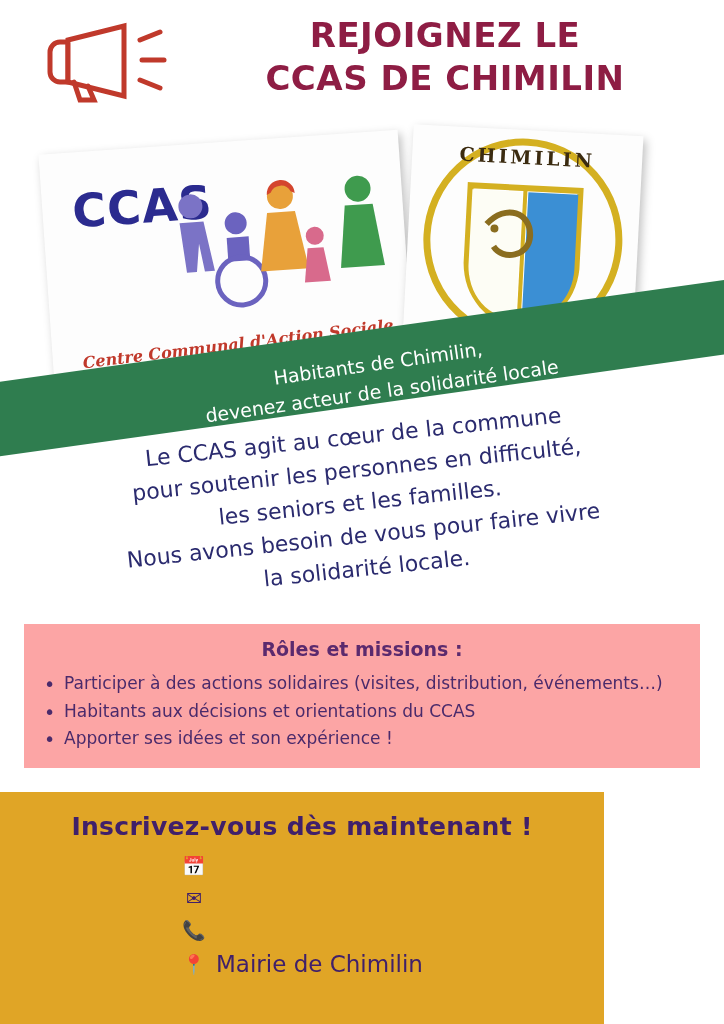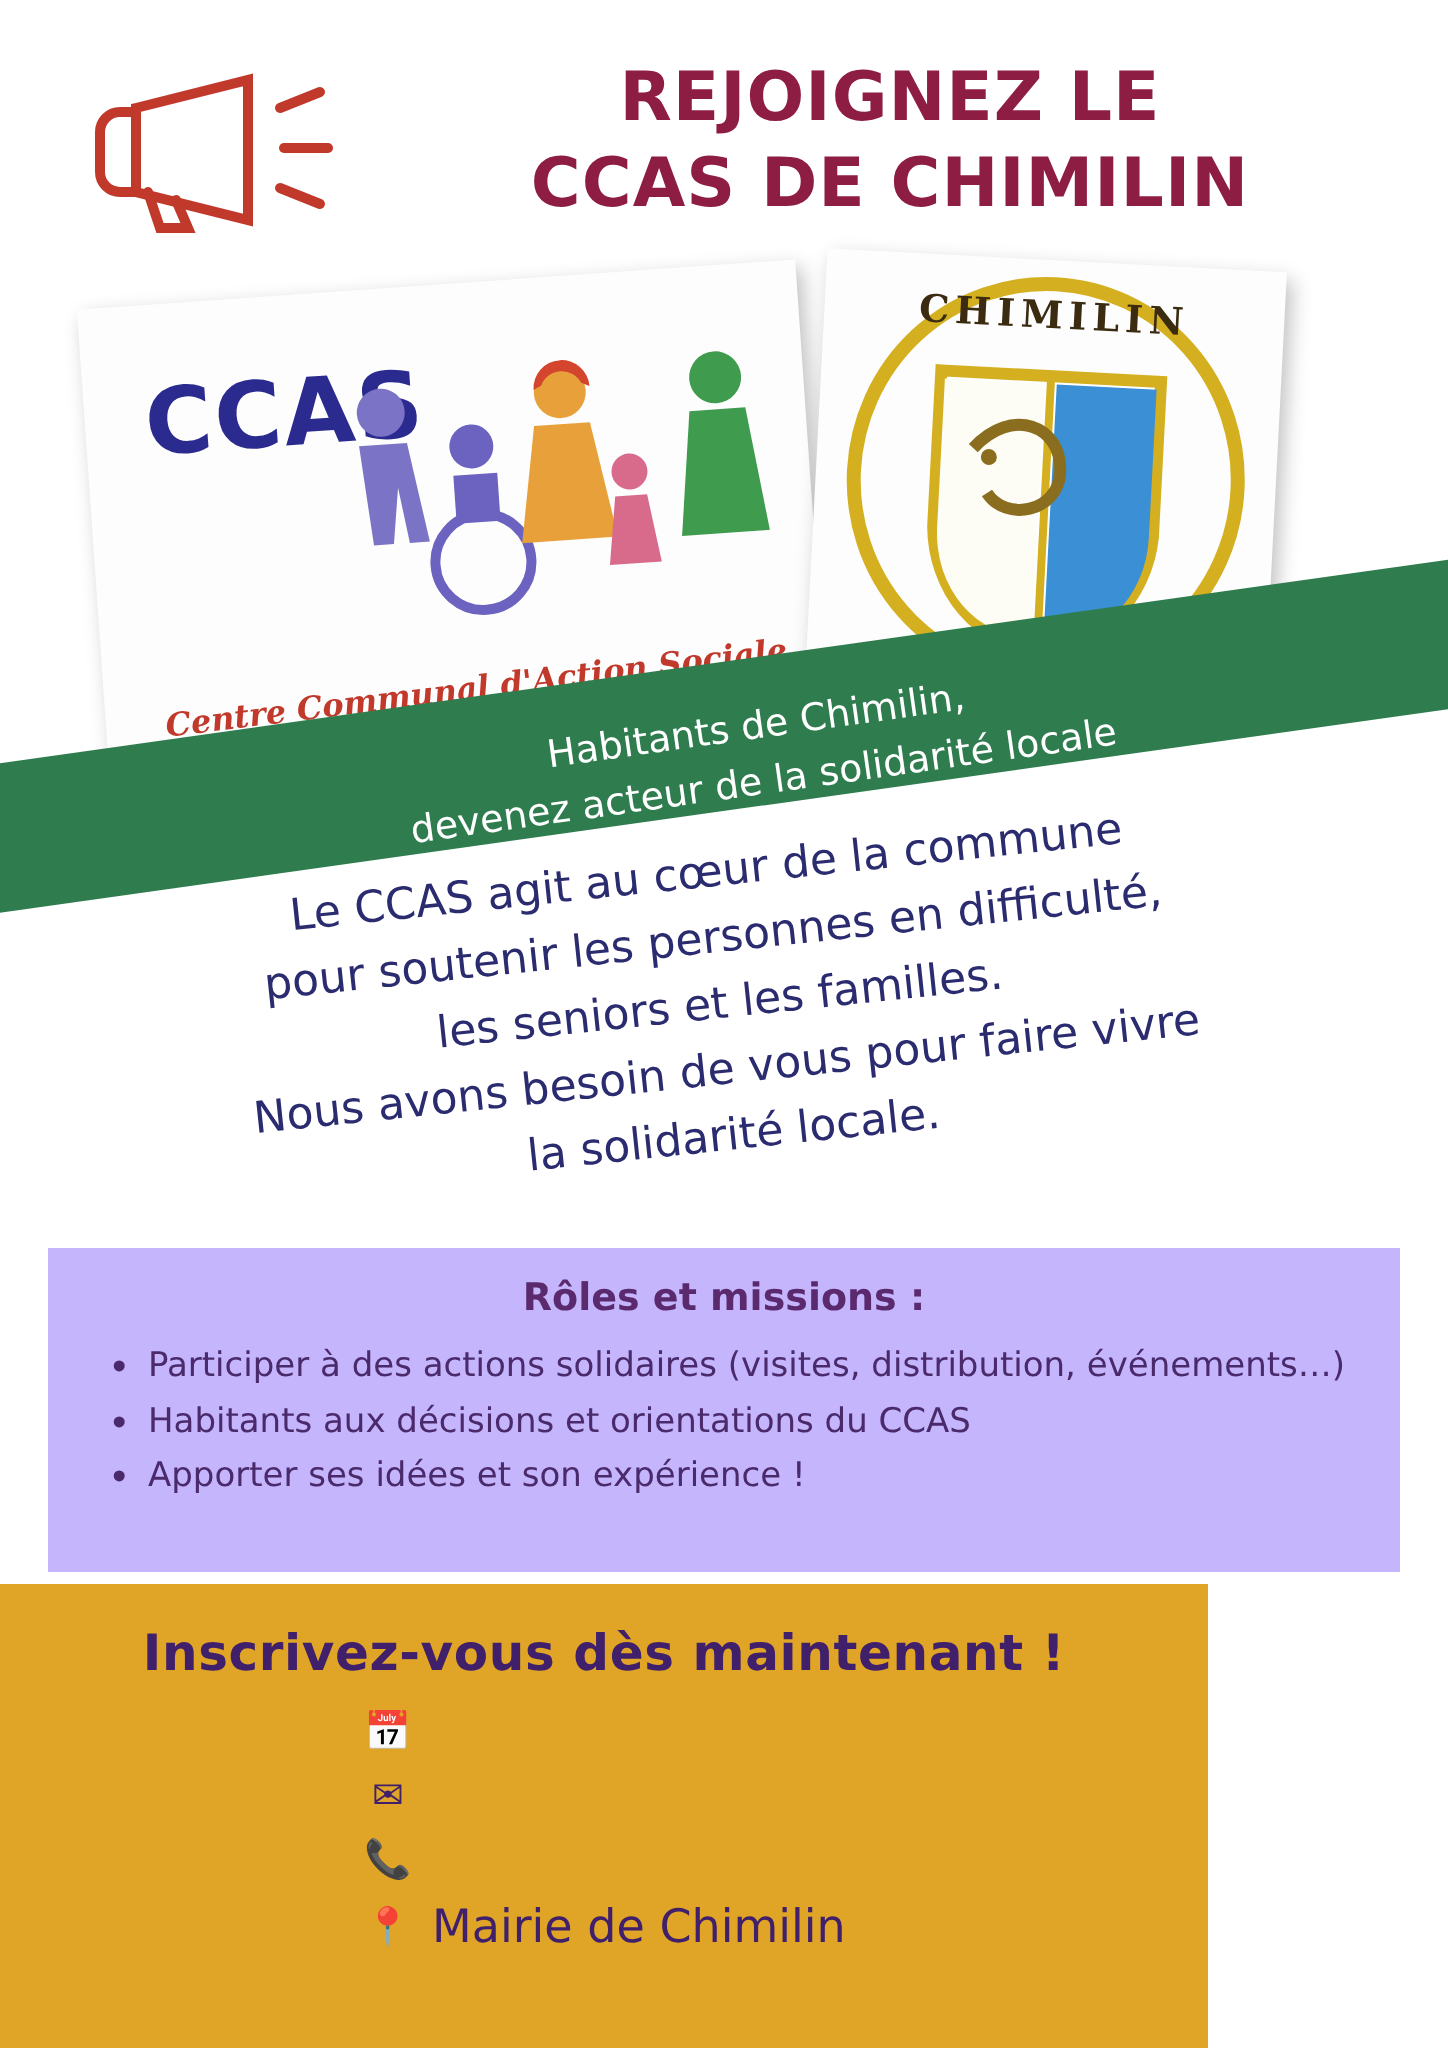--- a/index.html
+++ b/index.html
@@ -11,21 +11,21 @@
     height: 1024px;
     background: #ffffff;
     font-family: "DejaVu Sans", sans-serif;
     overflow: hidden;
     position: relative;
   }
 
   
   .header {
     position: absolute;
-    top: 18px;
+    top: 4px;
     left: 0;
     width: 590px;
     height: 100px;
   }
   .megaphone {
     position: absolute;
     left: 28px;
     top: 14px;
     width: 160px;
     height: 86px;
@@ -143,33 +143,33 @@
     line-height: 1.5;
     font-family: "DejaVu Sans", sans-serif;
   }
 
   
   .roles {
     position: absolute;
     left: 24px;
     top: 624px;
     width: 676px;
-    height: 162px;
-    background: #c4b5fd;
+    height: 144px;
+    background: #fca5a5;
   }
   .roles-title {
     text-align: center;
     font-weight: bold;
     font-size: 19px;
     color: #5b2a6e;
     padding-top: 14px;
   }
   .roles-list {
     margin: 10px 0 0 0;
-    padding: 0 0 0 28px;
+    padding: 0 0 0 18px;
     list-style: none;
   }
   .roles-list li {
     color: #4a2a6b;
     font-size: 17px;
     line-height: 1.62;
     position: relative;
     padding-left: 22px;
   }
   .roles-list li:before {

